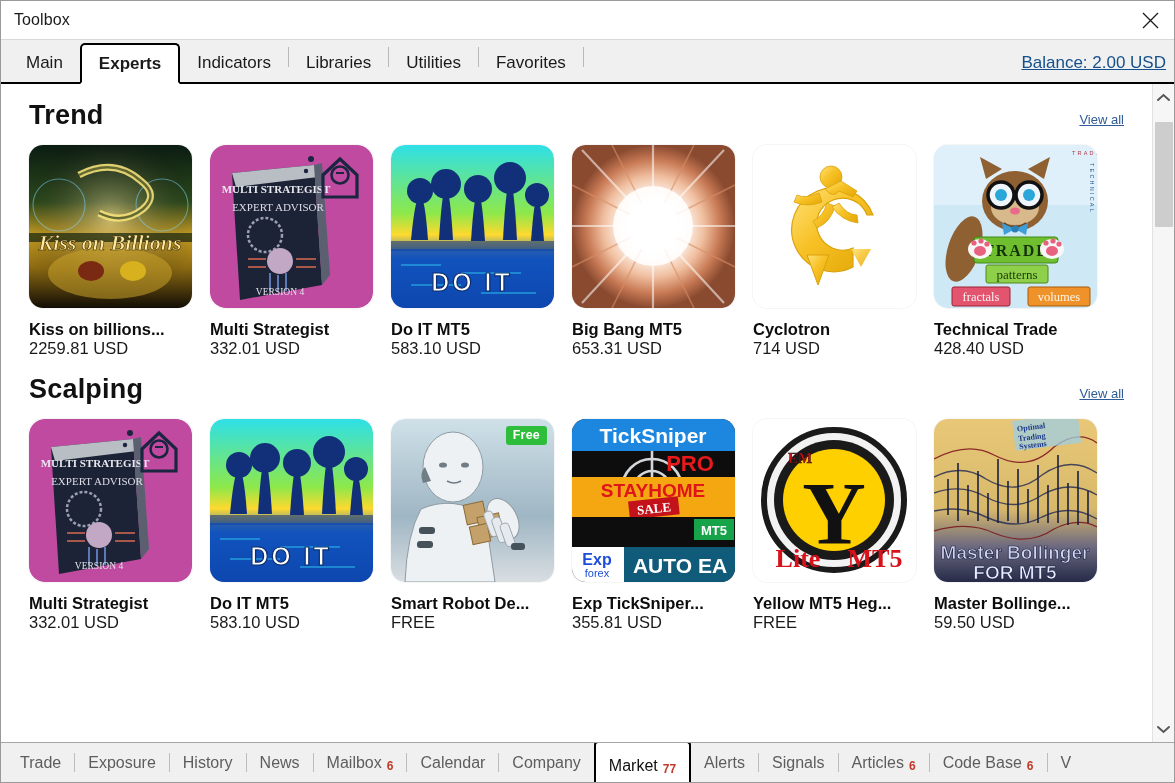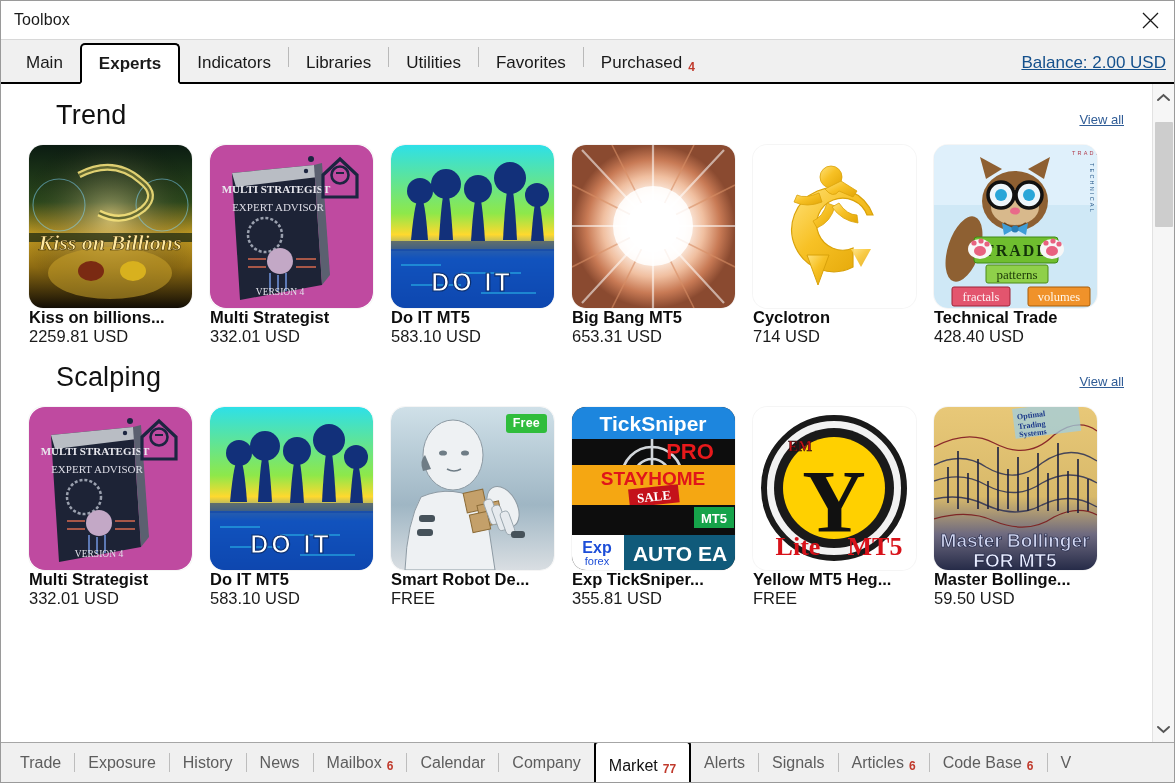--- a/index.html
+++ b/index.html
@@ -86,39 +86,39 @@
   .content {
     flex: 1; padding: 0 0 0 0; overflow: hidden; position: relative;
   }
 
   .section { position: relative; }
   .section-head {
     display: flex; align-items: baseline; justify-content: space-between;
     padding: 16px 28px 0 28px;
   }
   .section-title {
-    font-size: 27px; color: #111111; font-weight: 400; letter-spacing: .2px; margin-left: 27px;
+    font-size: 27px; color: #111111; font-weight: 700; letter-spacing: .2px;
   }
   .view-all {
     font-size: 13px; color: #2f5c96; text-decoration: underline; cursor: pointer;
   }
 
   .grid {
     display: flex; padding: 14px 0 0 28px; gap: 18px;
   }
   .card { width: 163px; cursor: pointer; }
   .thumb {
     width: 163px; height: 163px; border-radius: 14px;
     overflow: hidden; position: relative;
     background: #ffffff;
     box-shadow: 0 0 0 1px rgba(0,0,0,0.04);
   }
   .thumb svg { display: block; width: 100%; height: 100%; }
   .card-title {
-    font-size: 16.5px; font-weight: bold; color: #0d0d0d;
+    margin-top: 12px; font-size: 16.5px; font-weight: bold; color: #0d0d0d;
     white-space: nowrap; overflow: hidden;
   }
   .card-price {
     font-size: 16.5px; color: #1a1a1a;
   }
   .free-badge {
     position: absolute; top: 7px; right: 7px;
     background: #2fbd3c; color: #ffffff;
     font-size: 12.5px; font-weight: bold;
     padding: 2px 7px 3px 7px; border-radius: 3px;
@@ -203,24 +203,20 @@
         </div>
         <div class="tab-sep"></div>
         <div class="tab">
           <span>Utilities</span>
         </div>
         <div class="tab-sep"></div>
         <div class="tab">
           <span>Favorites</span>
         </div>
         <div class="tab-sep"></div>
-        <div class="tab">
-          <span>Purchased</span>
-          <span class="tab-badge">4</span>
-        </div>
       </div>
     <div class="balance-link">Balance: 2.00 USD</div>
   </div>
 
   <div class="content-wrap">
     <div class="content" id="sections-host">
         <div class="section">
           <div class="section-head">
             <div class="section-title">Trend</div>
             <div class="view-all">View all</div>

